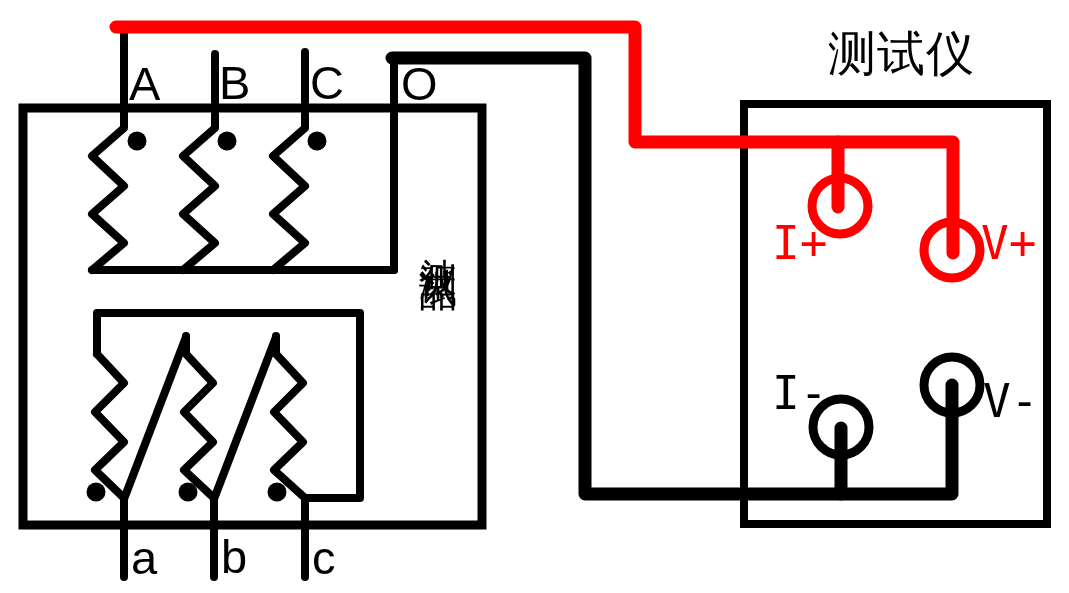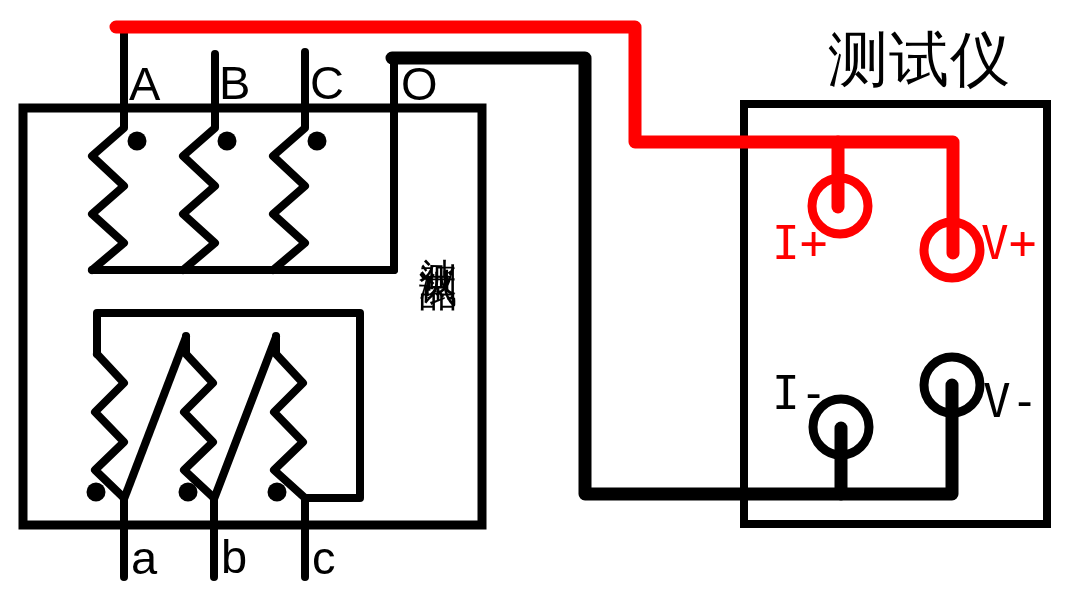--- a/index.html
+++ b/index.html
@@ -15,21 +15,21 @@
     position:absolute;
     line-height:1;
     white-space:nowrap;
     color:#000000;
     user-select:none;
   }
   .term{font-family:"Liberation Sans", sans-serif;font-size:47px;}
   .probe{font-family:"DejaVu Sans Mono","Liberation Mono",monospace;font-size:46px;}
   .red{color:#ff0000;}
   .cjk{font-family:"DejaVu Serif","Liberation Serif",serif;}
-  .tester-title{font-size:60px;letter-spacing:1px;}
+  .tester-title{font-size:48px;letter-spacing:1px;}
   .device-title{
     font-size:38px;
     writing-mode:vertical-rl;
     text-orientation:upright;
     letter-spacing:6px;
   }
 </style>
 </head>
 <body>
 

